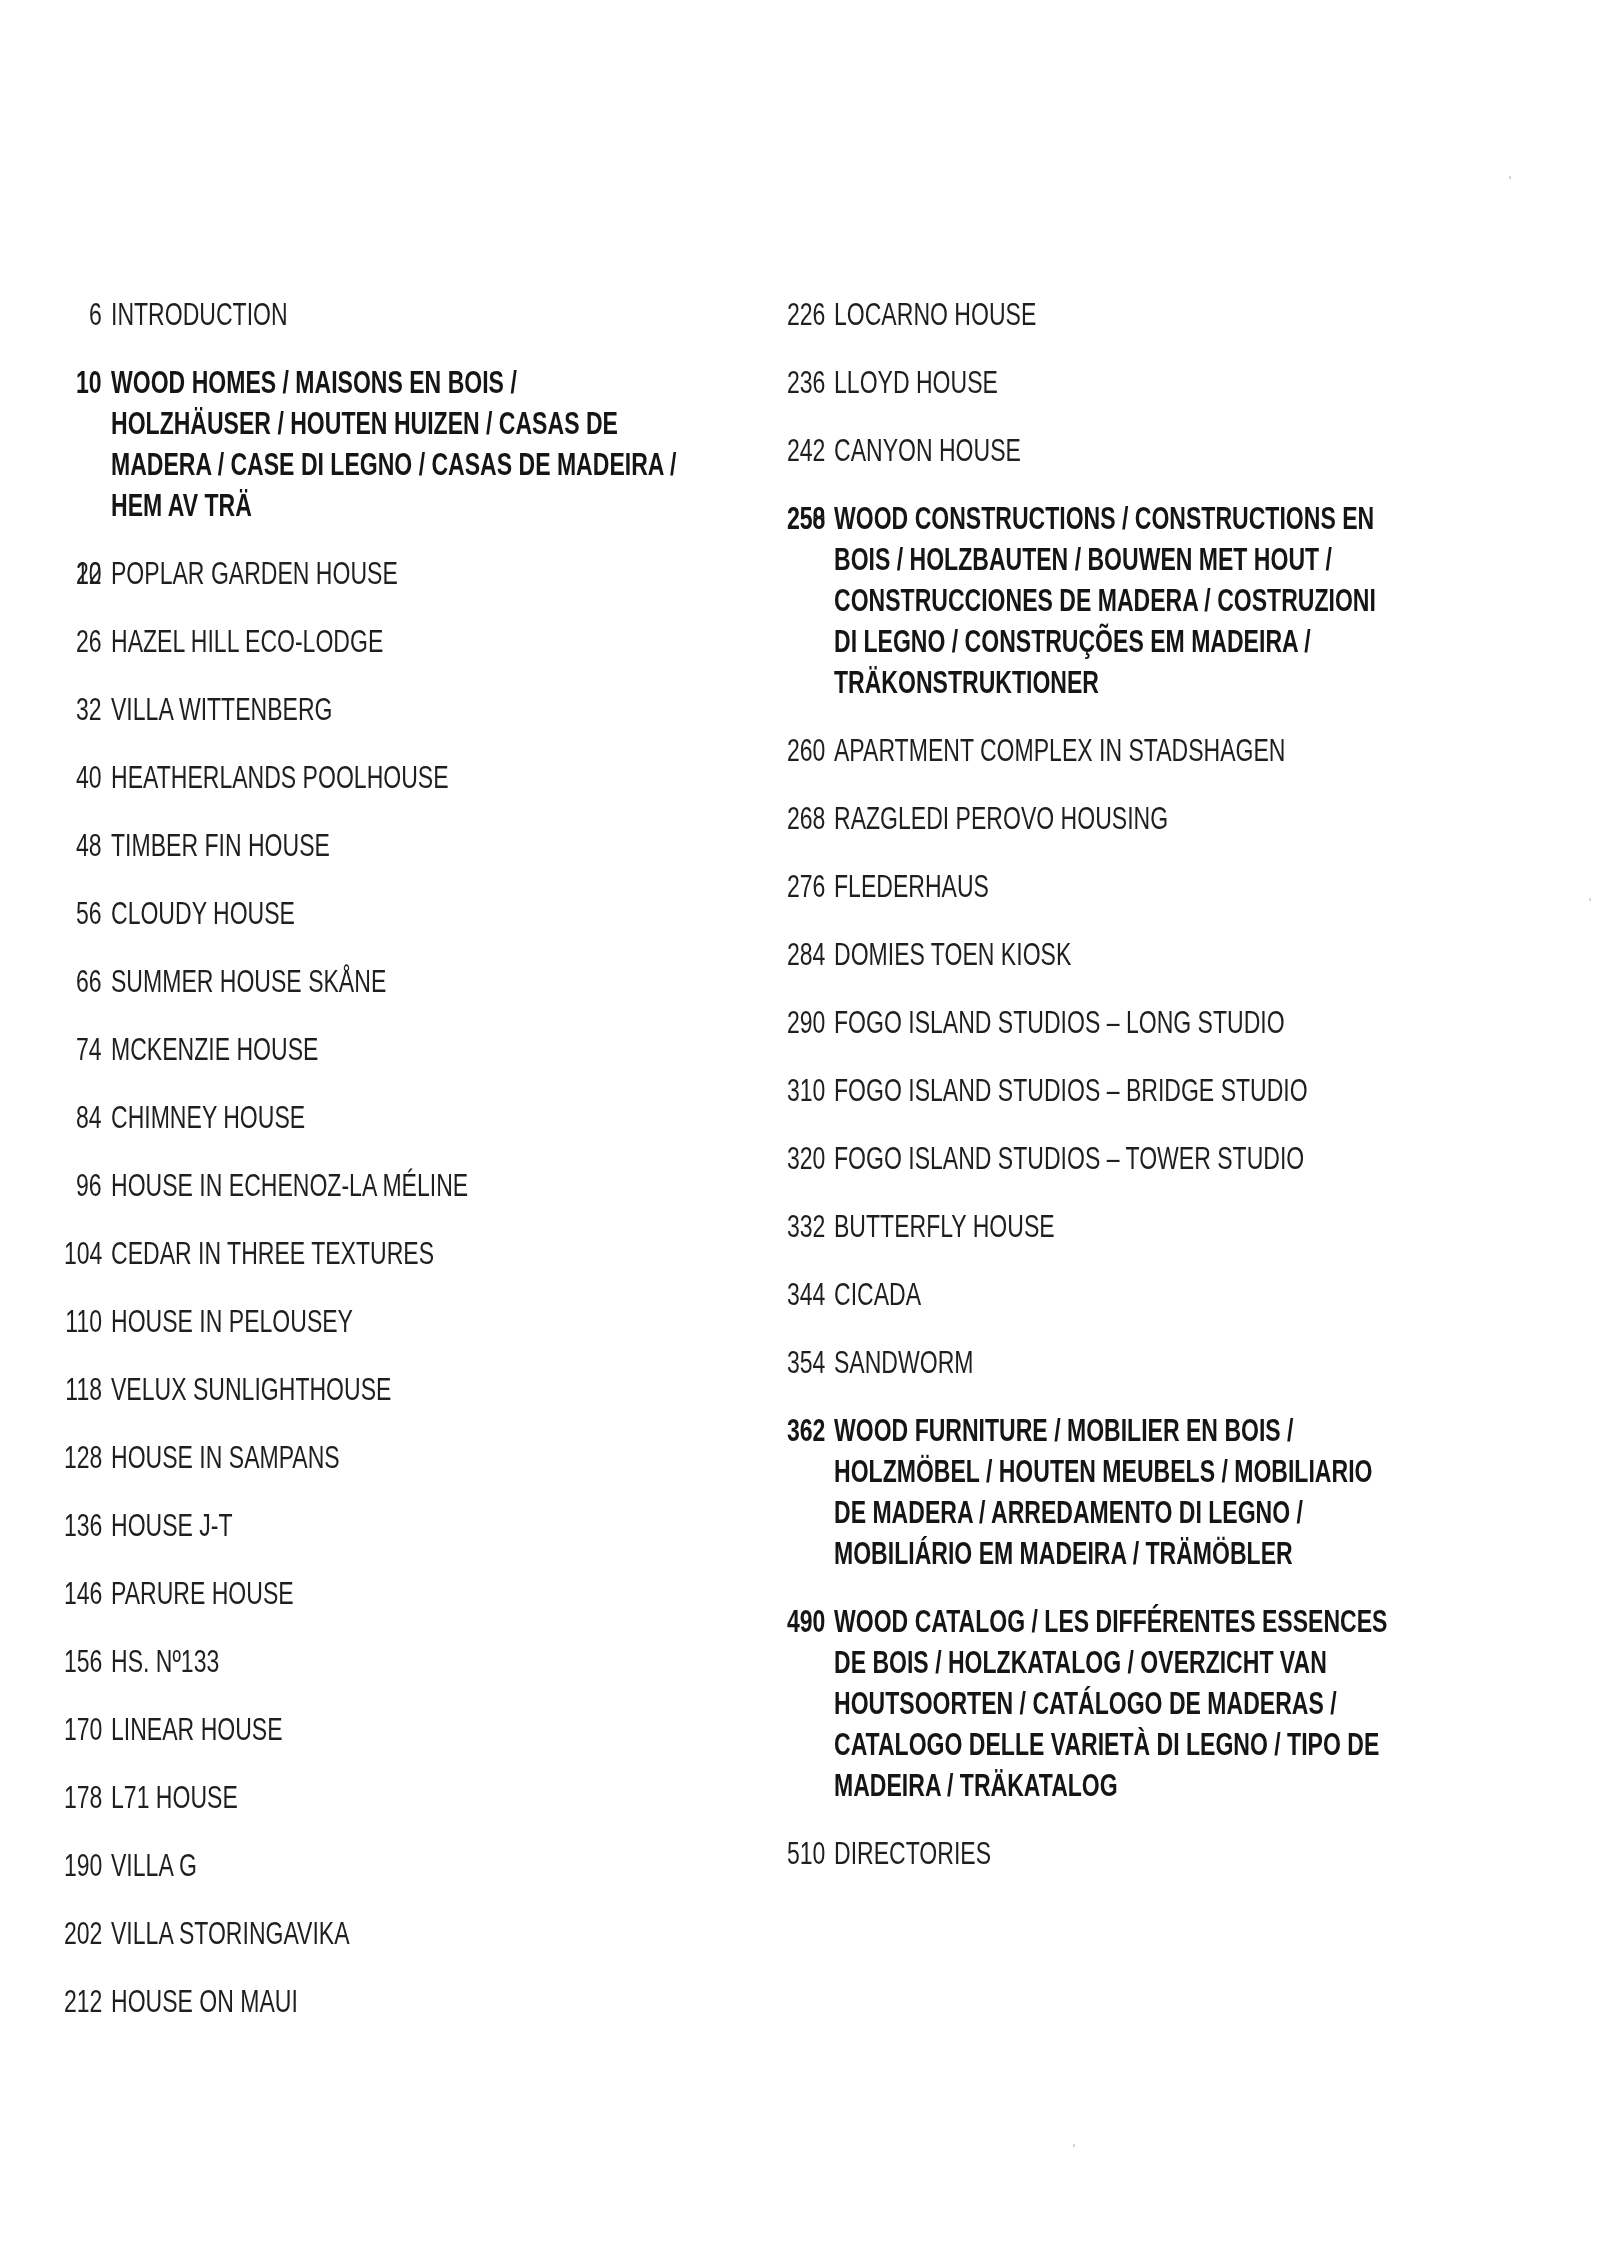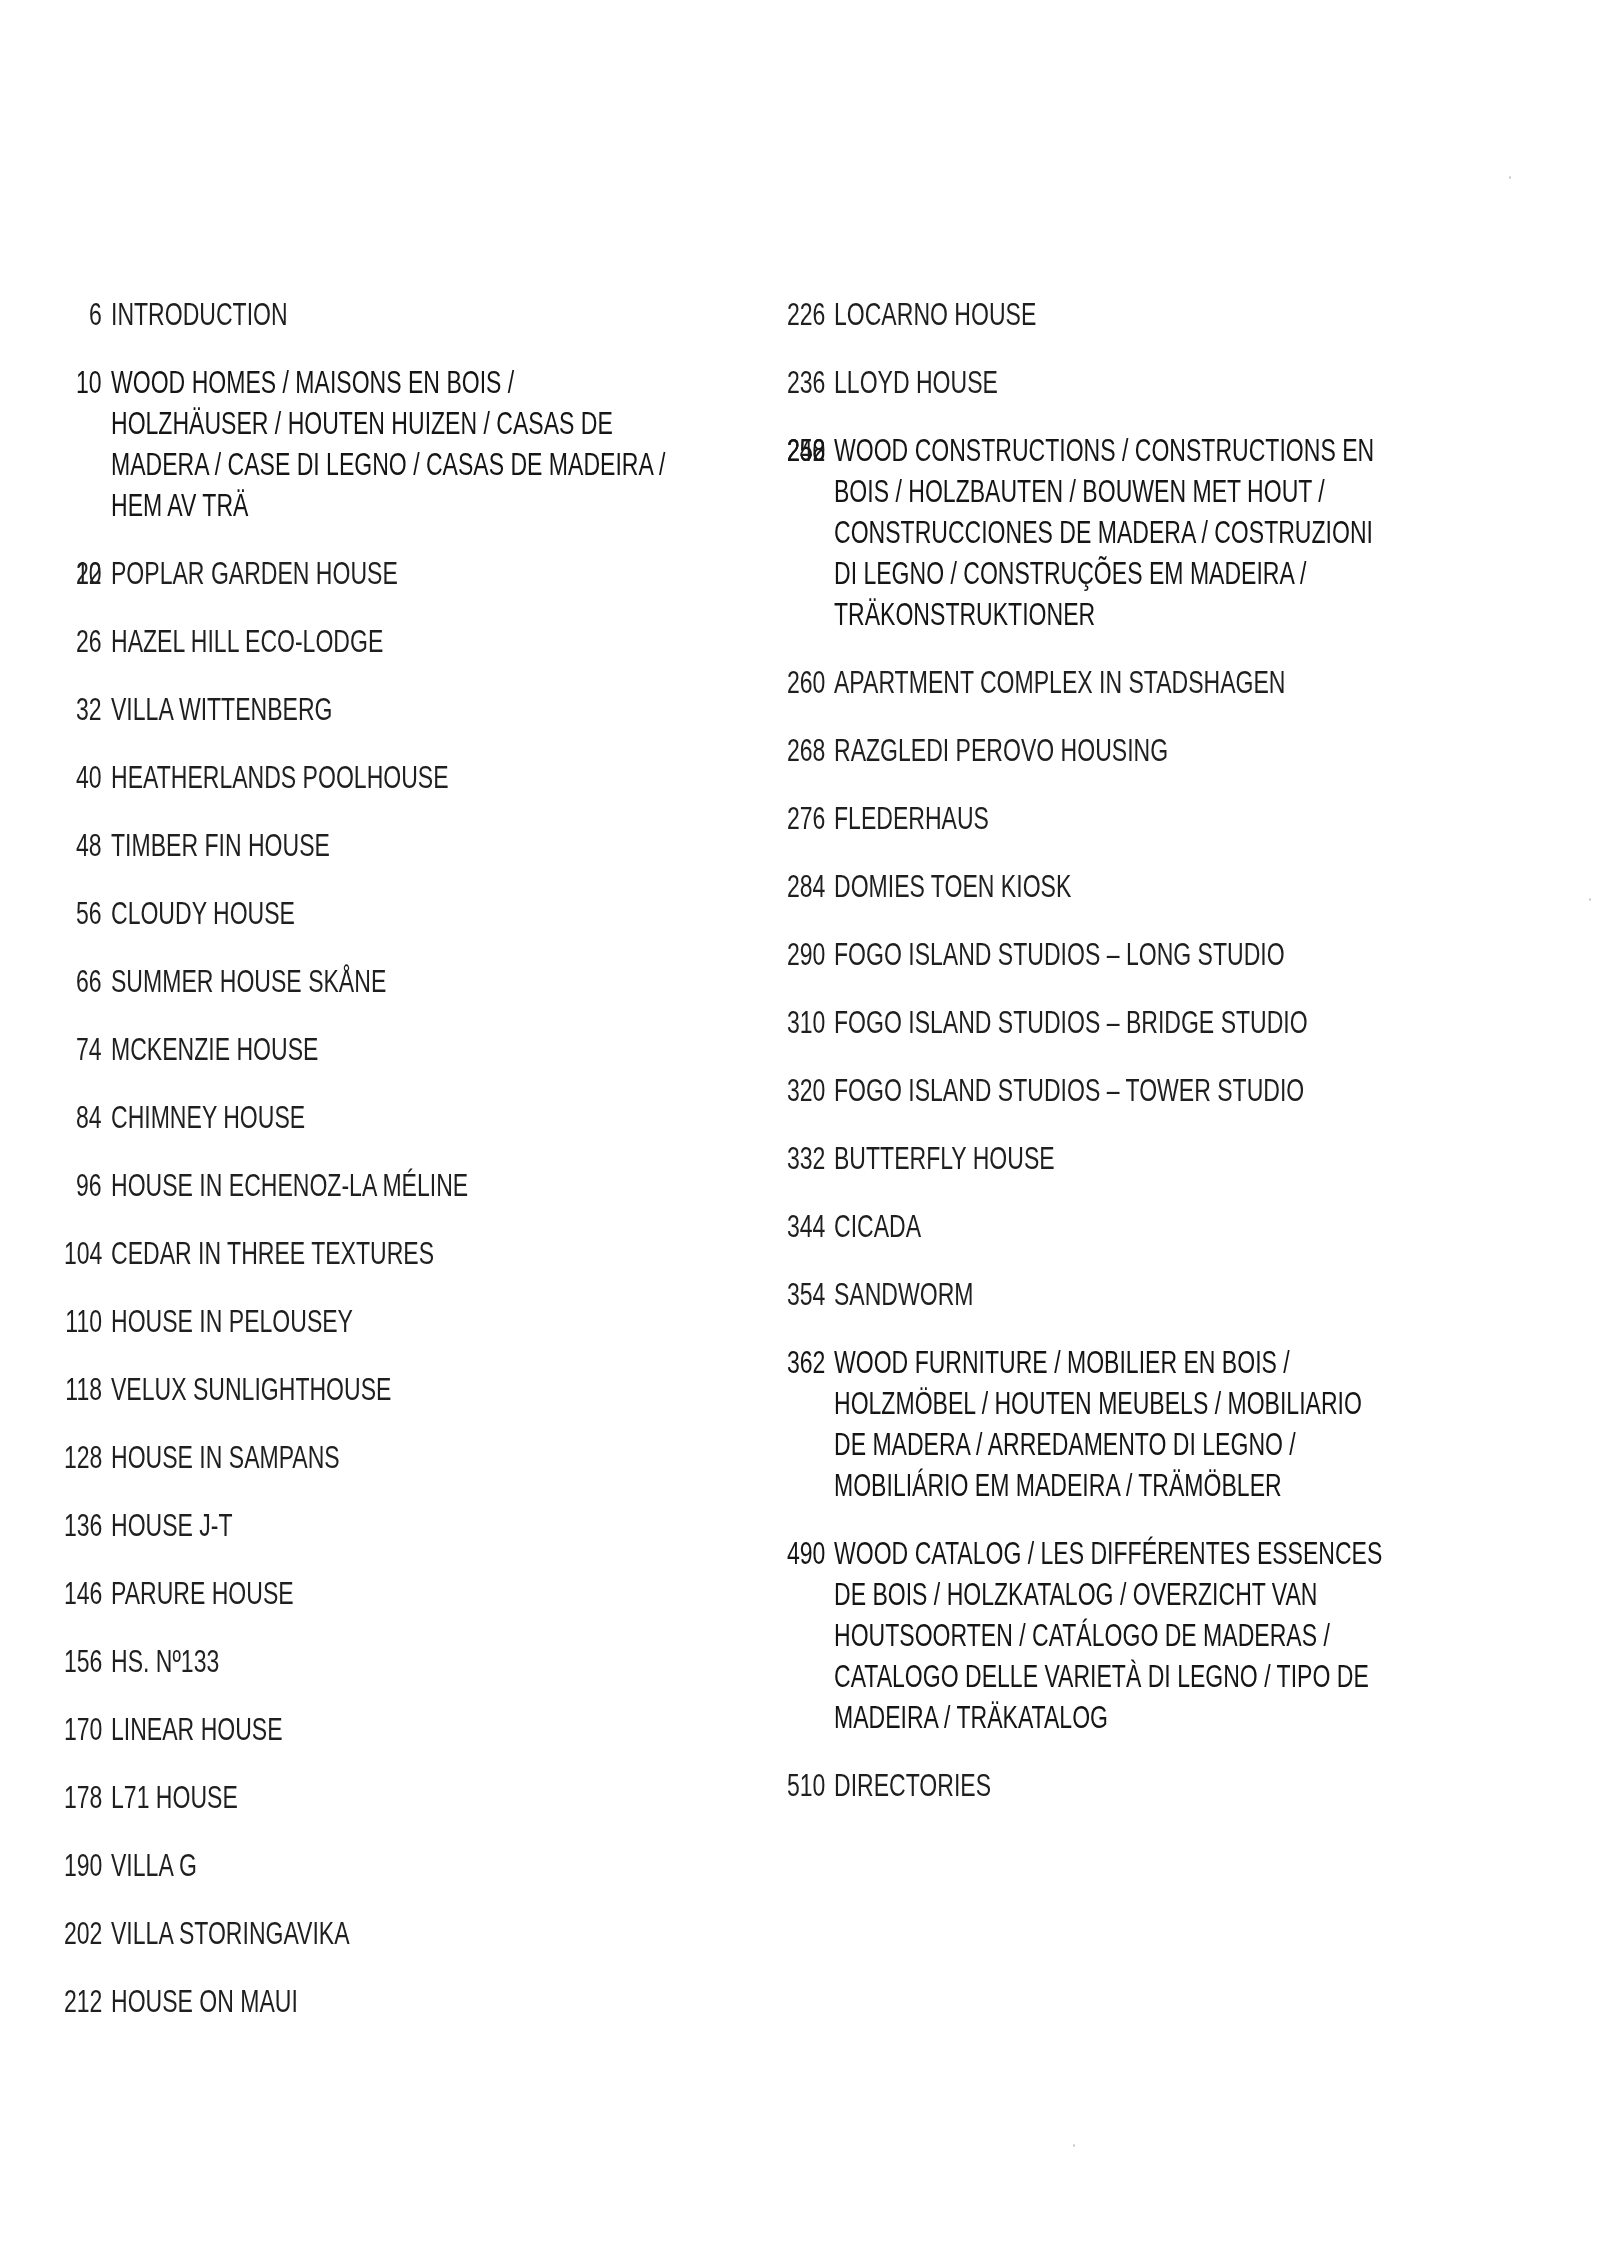--- a/index.html
+++ b/index.html
@@ -55,21 +55,21 @@
   }
   .toc-entry .page-num span { transform-origin: right center; }
   .toc-entry .title {
     margin-left: 111px;
     display: block;
   }
   .toc-entry .title span.line {
     display: block;
     transform-origin: left center;
   }
-  .toc-entry.section { font-weight: normal; color: #151515; }
+  .toc-entry.section { font-weight: bold; color: #151515; }
 
   .scan-speck {
     position: absolute;
     width: 2.3px; height: 3px;
     background: #cfcfcf;
     border-radius: 50%;
   }
 </style>
 </head>
 <body>
@@ -235,20 +235,23 @@
         </span>
   </li>
       <li class="toc-entry">
     <span class="page-num"><span>236</span></span>
     <span class="title">
           <span class="line">LLOYD HOUSE</span>
         </span>
   </li>
       <li class="toc-entry">
     <span class="page-num"><span>242</span></span>
+    <span class="title">
+          <span class="line">CANYON HOUSE</span>
+        </span>
   </li>
       <li class="toc-entry">
     <span class="page-num"><span>250</span></span>
   </li>
       <li class="toc-entry section">
     <span class="page-num"><span>258</span></span>
     <span class="title">
           <span class="line">WOOD CONSTRUCTIONS / CONSTRUCTIONS EN</span>
           <span class="line">BOIS / HOLZBAUTEN / BOUWEN MET HOUT /</span>
           <span class="line">CONSTRUCCIONES DE MADERA / COSTRUZIONI</span>

